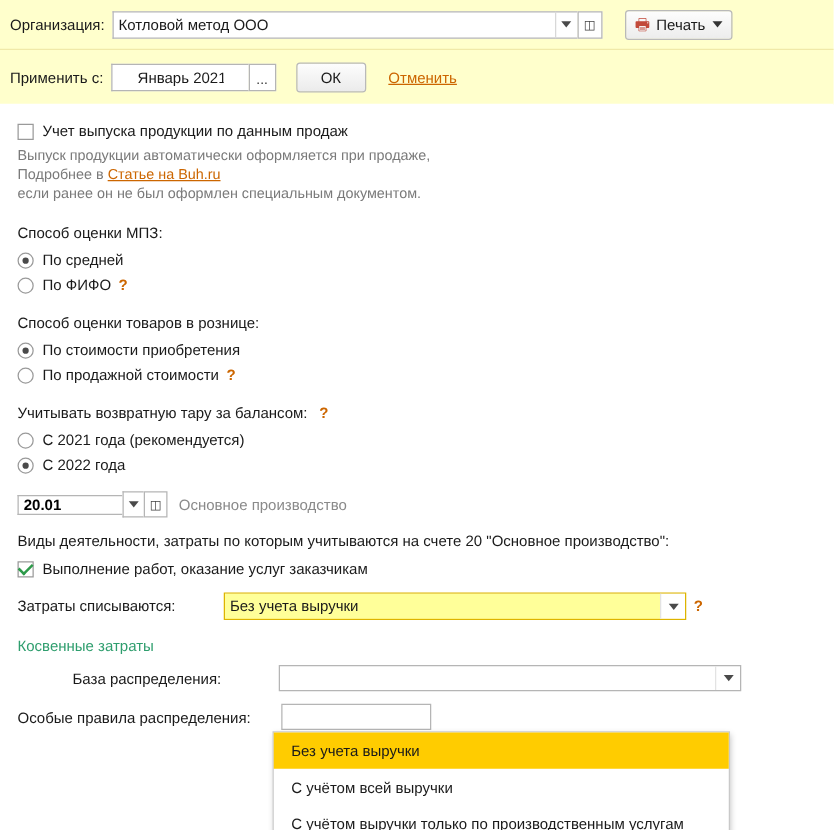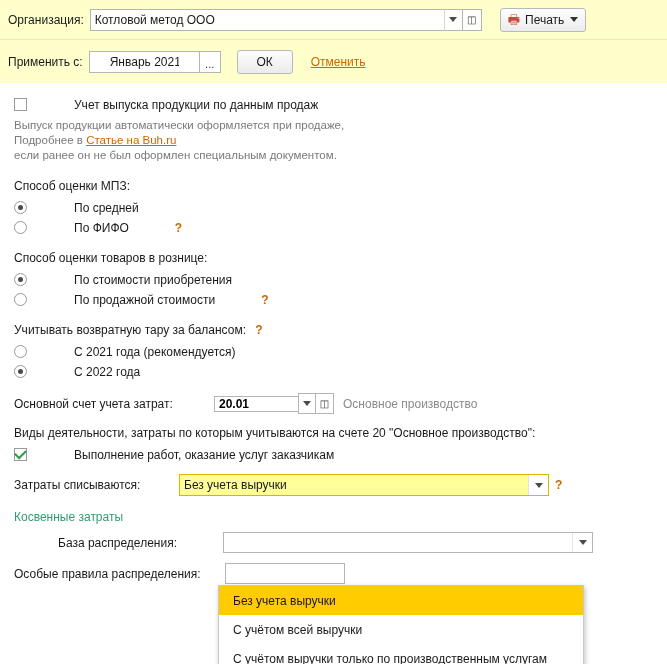--- a/index.html
+++ b/index.html
@@ -159,23 +159,22 @@
     font-size: 12px;
     cursor: pointer;
   }
 
   .content {
     padding: 14px 14px 0 14px;
     box-sizing: border-box;
   }
   .row {
     display: flex;
-    align-items: flex-start;
+    align-items: center;
     margin-bottom: 6px;
-    gap: 40px;
   }
   .chk-box {
     width: 13px; height: 13px;
     border: 1px solid #9a9a9a;
     background: #fff;
     box-sizing: border-box;
     margin-right: 7px;
     display: inline-flex;
     align-items: center;
     justify-content: center;
@@ -423,21 +422,20 @@
   <div class="row">
     <span class="radio"></span>
     <span>С 2021 года (рекомендуется)</span>
   </div>
   <div class="row">
     <span class="radio sel"></span>
     <span>С 2022 года</span>
   </div>
 
   <div class="acct-row">
-    <span class="lbl">Основной счет учета затрат:</span>
     <input class="acct-input" type="text" value="20.01" style="">
     <span class="acct-drop">
         <span class="caret-down"></span>
       </span>
     <span class="acct-pick">◫</span>
     <span class="acct-desc">Основное производство</span>
   </div>
 
   <div class="kinds-label">Виды деятельности, затраты по которым учитываются на счете 20 "Основное производство":</div>
   <div class="row">

